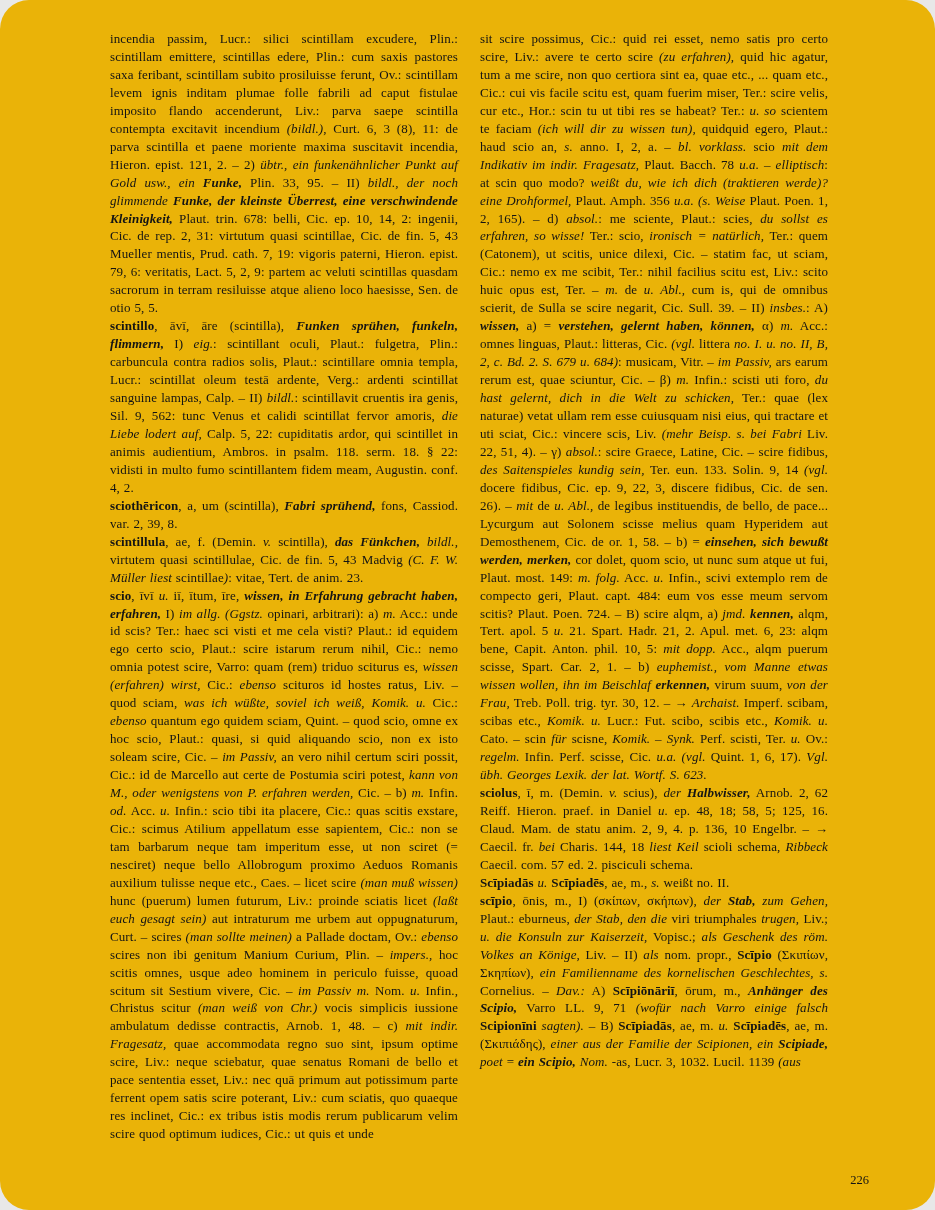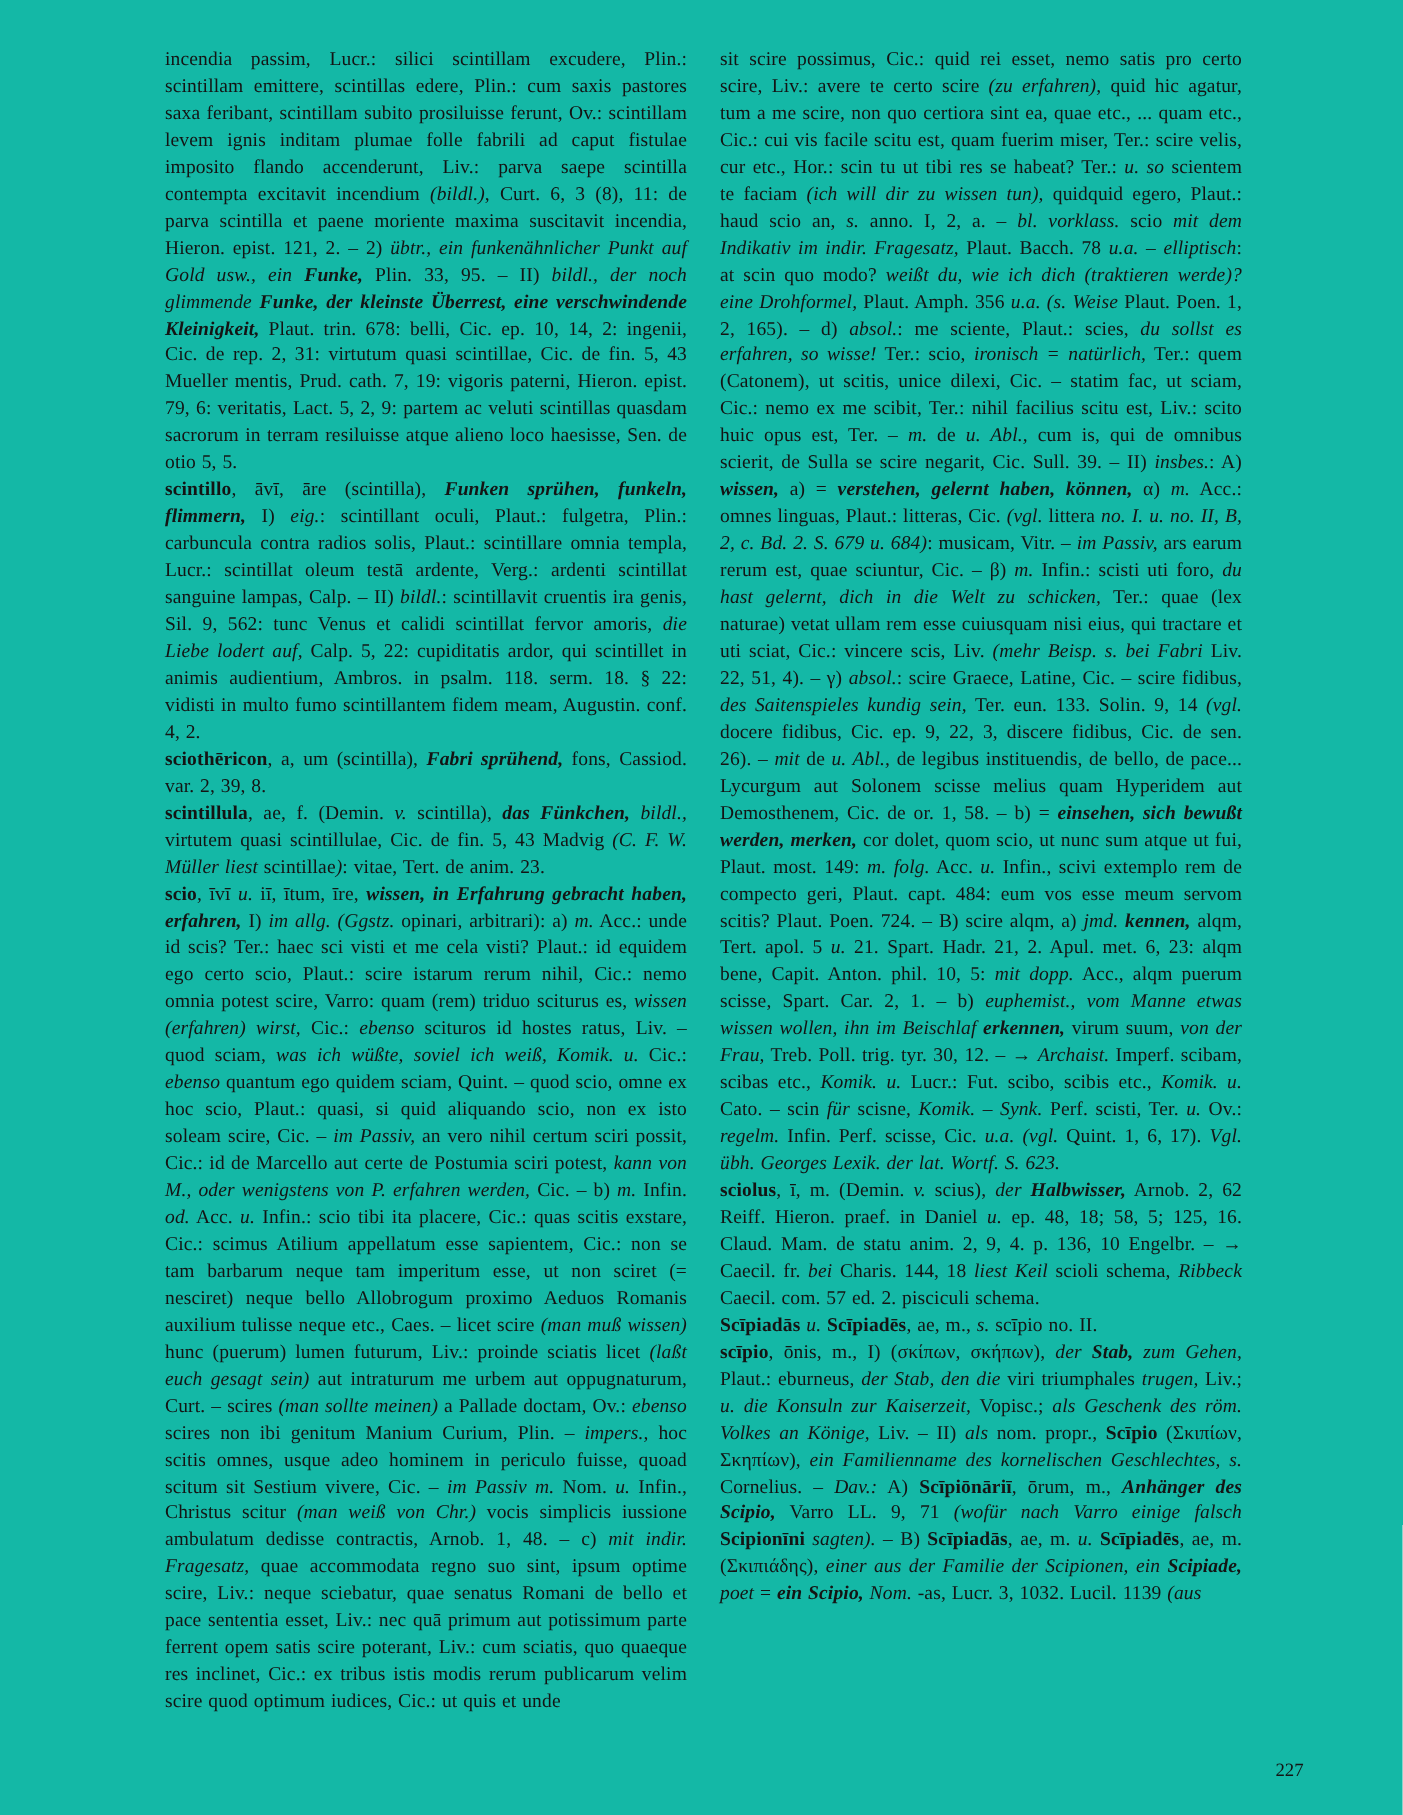--- a/index.html
+++ b/index.html
@@ -1,23 +1,24 @@
 <!DOCTYPE html>
 <html><head>
 <meta charset="utf-8">
 <style>
   html,body{margin:0;padding:0;background:#e8e8e8;}
   .page{
     position:relative;
     width:935px;height:1210px;
-    background:#14b8a6;
+    background:#eab308;
     margin:0 auto;
     font-family:"Liberation Serif","DejaVu Serif",serif;
     color:#141414;
     overflow:hidden;
+    border-radius:29px;
   }
   .text-body{
     position:absolute;
     top:30px;left:110px;
     width:718px;
     display:flex;
     gap:22px;
   }
   .col{width:348px;}
   p.entry{
@@ -48,18 +49,18 @@
     <div class="col">
         <p class="entry"><span>incendia passim, Lucr.: silici scintillam excudere, Plin.: scintillam emittere, scintillas edere, Plin.: cum saxis pastores saxa feribant, scintillam subito prosiluisse ferunt, Ov.: scintillam levem ignis inditam plumae folle fabrili ad caput fistulae imposito flando accenderunt, Liv.: parva saepe scintilla contempta excitavit incendium </span><span class="it">(bildl.)</span><span>, Curt. 6, 3 (8), 11: de parva scintilla et paene moriente maxima suscitavit incendia, Hieron. epist. 121, 2. – 2) </span><span class="it">übtr., ein funkenähnlicher Punkt auf Gold usw., ein </span><span class="bi">Funke,</span><span> Plin. 33, 95. – II) </span><span class="it">bildl., der noch glimmende </span><span class="bi">Funke, der kleinste Überrest, eine verschwindende Kleinigkeit,</span><span> Plaut. trin. 678: belli, Cic. ep. 10, 14, 2: ingenii, Cic. de rep. 2, 31: virtutum quasi scintillae, Cic. de fin. 5, 43 Mueller mentis, Prud. cath. 7, 19: vigoris paterni, Hieron. epist. 79, 6: veritatis, Lact. 5, 2, 9: partem ac veluti scintillas quasdam sacrorum in terram resiluisse atque alieno loco haesisse, Sen. de otio 5, 5.</span></p>
         <p class="entry"><span class="bd">scintillo</span><span>, āvī, āre (scintilla), </span><span class="bi">Funken sprühen, funkeln, flimmern,</span><span> I) </span><span class="it">eig.</span><span>: scintillant oculi, Plaut.: fulgetra, Plin.: carbuncula contra radios solis, Plaut.: scintillare omnia templa, Lucr.: scintillat oleum testā ardente, Verg.: ardenti scintillat sanguine lampas, Calp. – II) </span><span class="it">bildl.</span><span>: scintillavit cruentis ira genis, Sil. 9, 562: tunc Venus et calidi scintillat fervor amoris, </span><span class="it">die Liebe lodert auf,</span><span> Calp. 5, 22: cupiditatis ardor, qui scintillet in animis audientium, Ambros. in psalm. 118. serm. 18. § 22: vidisti in multo fumo scintillantem fidem meam, Augustin. conf. 4, 2.</span></p>
         <p class="entry"><span class="bd">sciothēricon</span><span>, a, um (scintilla), </span><span class="bi">Fabri sprühend,</span><span> fons, Cassiod. var. 2, 39, 8.</span></p>
         <p class="entry"><span class="bd">scintillula</span><span>, ae, f. (Demin. </span><span class="it">v.</span><span> scintilla), </span><span class="bi">das Fünkchen,</span><span> </span><span class="it">bildl.,</span><span> virtutem quasi scintillulae, Cic. de fin. 5, 43 Madvig </span><span class="it">(C. F. W. Müller liest </span><span>scintillae</span><span class="it">)</span><span>: vitae, Tert. de anim. 23.</span></p>
         <p class="entry"><span class="bd">scio</span><span>, īvī </span><span class="it">u.</span><span> iī, ītum, īre, </span><span class="bi">wissen, in Erfahrung gebracht haben, erfahren,</span><span> I) </span><span class="it">im allg. (Ggstz.</span><span> opinari, arbitrari): a) </span><span class="it">m.</span><span> Acc.: unde id scis? Ter.: haec sci visti et me cela visti? Plaut.: id equidem ego certo scio, Plaut.: scire istarum rerum nihil, Cic.: nemo omnia potest scire, Varro: quam (rem) triduo sciturus es, </span><span class="it">wissen (erfahren) wirst,</span><span> Cic.: </span><span class="it">ebenso</span><span> scituros id hostes ratus, Liv. – quod sciam, </span><span class="it">was ich wüßte, soviel ich weiß, Komik. u.</span><span> Cic.: </span><span class="it">ebenso</span><span> quantum ego quidem sciam, Quint. – quod scio, omne ex hoc scio, Plaut.: quasi, si quid aliquando scio, non ex isto soleam scire, Cic. – </span><span class="it">im Passiv,</span><span> an vero nihil certum sciri possit, Cic.: id de Marcello aut certe de Postumia sciri potest, </span><span class="it">kann von M., oder wenigstens von P. erfahren werden,</span><span> Cic. – b) </span><span class="it">m.</span><span> Infin. </span><span class="it">od.</span><span> Acc. </span><span class="it">u.</span><span> Infin.: scio tibi ita placere, Cic.: quas scitis exstare, Cic.: scimus Atilium appellatum esse sapientem, Cic.: non se tam barbarum neque tam imperitum esse, ut non sciret (= nesciret) neque bello Allobrogum proximo Aeduos Romanis auxilium tulisse neque etc., Caes. – licet scire </span><span class="it">(man muß wissen)</span><span> hunc (puerum) lumen futurum, Liv.: proinde sciatis licet </span><span class="it">(laßt euch gesagt sein)</span><span> aut intraturum me urbem aut oppugnaturum, Curt. – scires </span><span class="it">(man sollte meinen)</span><span> a Pallade doctam, Ov.: </span><span class="it">ebenso</span><span> scires non ibi genitum Manium Curium, Plin. – </span><span class="it">impers.,</span><span> hoc scitis omnes, usque adeo hominem in periculo fuisse, quoad scitum sit Sestium vivere, Cic. – </span><span class="it">im Passiv m.</span><span> Nom. </span><span class="it">u.</span><span> Infin., Christus scitur </span><span class="it">(man weiß von Chr.)</span><span> vocis simplicis iussione ambulatum dedisse contractis, Arnob. 1, 48. – c) </span><span class="it">mit indir. Fragesatz,</span><span> quae accommodata regno suo sint, ipsum optime scire, Liv.: neque sciebatur, quae senatus Romani de bello et pace sententia esset, Liv.: nec quā primum aut potissimum parte ferrent opem satis scire poterant, Liv.: cum sciatis, quo quaeque res inclinet, Cic.: ex tribus istis modis rerum publicarum velim scire quod optimum iudices, Cic.: ut quis et unde</span></p>
       </div>
     <div class="col">
         <p class="entry"><span>sit scire possimus, Cic.: quid rei esset, nemo satis pro certo scire, Liv.: avere te certo scire </span><span class="it">(zu erfahren),</span><span> quid hic agatur, tum a me scire, non quo certiora sint ea, quae etc., ... quam etc., Cic.: cui vis facile scitu est, quam fuerim miser, Ter.: scire velis, cur etc., Hor.: scin tu ut tibi res se habeat? Ter.: </span><span class="it">u. so</span><span> scientem te faciam </span><span class="it">(ich will dir zu wissen tun),</span><span> quidquid egero, Plaut.: haud scio an, </span><span class="it">s.</span><span> anno. I, 2, a. – </span><span class="it">bl. vorklass.</span><span> scio </span><span class="it">mit dem Indikativ im indir. Fragesatz,</span><span> Plaut. Bacch. 78 </span><span class="it">u.a.</span><span> – </span><span class="it">elliptisch</span><span>: at scin quo modo? </span><span class="it">weißt du, wie ich dich (traktieren werde)? eine Drohformel,</span><span> Plaut. Amph. 356 </span><span class="it">u.a. (s. Weise</span><span> Plaut. Poen. 1, 2, 165). – d) </span><span class="it">absol.</span><span>: me sciente, Plaut.: scies, </span><span class="it">du sollst es erfahren, so wisse!</span><span> Ter.: scio, </span><span class="it">ironisch = natürlich,</span><span> Ter.: quem (Catonem), ut scitis, unice dilexi, Cic. – statim fac, ut sciam, Cic.: nemo ex me scibit, Ter.: nihil facilius scitu est, Liv.: scito huic opus est, Ter. – </span><span class="it">m.</span><span> de </span><span class="it">u. Abl.,</span><span> cum is, qui de omnibus scierit, de Sulla se scire negarit, Cic. Sull. 39. – II) </span><span class="it">insbes.</span><span>: A) </span><span class="bi">wissen,</span><span> a) = </span><span class="bi">verstehen, gelernt haben, können,</span><span> α) </span><span class="it">m.</span><span> Acc.: omnes linguas, Plaut.: litteras, Cic. </span><span class="it">(vgl.</span><span> littera </span><span class="it">no. I. u. no. II, B, 2, c. Bd. 2. S. 679 u. 684)</span><span>: musicam, Vitr. – </span><span class="it">im Passiv,</span><span> ars earum rerum est, quae sciuntur, Cic. – β) </span><span class="it">m.</span><span> Infin.: scisti uti foro, </span><span class="it">du hast gelernt, dich in die Welt zu schicken,</span><span> Ter.: quae (lex naturae) vetat ullam rem esse cuiusquam nisi eius, qui tractare et uti sciat, Cic.: vincere scis, Liv. </span><span class="it">(mehr Beisp. s. bei Fabri</span><span> Liv. 22, 51, 4). – γ) </span><span class="it">absol.</span><span>: scire Graece, Latine, Cic. – scire fidibus, </span><span class="it">des Saitenspieles kundig sein,</span><span> Ter. eun. 133. Solin. 9, 14 </span><span class="it">(vgl.</span><span> docere fidibus, Cic. ep. 9, 22, 3, discere fidibus, Cic. de sen. 26). – </span><span class="it">mit</span><span> de </span><span class="it">u. Abl.,</span><span> de legibus instituendis, de bello, de pace... Lycurgum aut Solonem scisse melius quam Hyperidem aut Demosthenem, Cic. de or. 1, 58. – b) = </span><span class="bi">einsehen, sich bewußt werden, merken,</span><span> cor dolet, quom scio, ut nunc sum atque ut fui, Plaut. most. 149: </span><span class="it">m. folg.</span><span> Acc. </span><span class="it">u.</span><span> Infin., scivi extemplo rem de compecto geri, Plaut. capt. 484: eum vos esse meum servom scitis? Plaut. Poen. 724. – B) scire alqm, a) </span><span class="it">jmd. </span><span class="bi">kennen,</span><span> alqm, Tert. apol. 5 </span><span class="it">u.</span><span> 21. Spart. Hadr. 21, 2. Apul. met. 6, 23: alqm bene, Capit. Anton. phil. 10, 5: </span><span class="it">mit dopp.</span><span> Acc., alqm puerum scisse, Spart. Car. 2, 1. – b) </span><span class="it">euphemist., vom Manne etwas wissen wollen, ihn im Beischlaf </span><span class="bi">erkennen,</span><span> virum suum, </span><span class="it">von der Frau,</span><span> Treb. Poll. trig. tyr. 30, 12. – → </span><span class="it">Archaist.</span><span> Imperf. scibam, scibas etc., </span><span class="it">Komik. u.</span><span> Lucr.: Fut. scibo, scibis etc., </span><span class="it">Komik. u.</span><span> Cato. – scin </span><span class="it">für</span><span> scisne, </span><span class="it">Komik.</span><span> – </span><span class="it">Synk.</span><span> Perf. scisti, Ter. </span><span class="it">u.</span><span> Ov.: </span><span class="it">regelm.</span><span> Infin. Perf. scisse, Cic. </span><span class="it">u.a. (vgl.</span><span> Quint. 1, 6, 17). </span><span class="it">Vgl. übh. Georges Lexik. der lat. Wortf. S. 623.</span></p>
         <p class="entry"><span class="bd">sciolus</span><span>, ī, m. (Demin. </span><span class="it">v.</span><span> scius), </span><span class="it">der </span><span class="bi">Halbwisser,</span><span> Arnob. 2, 62 Reiff. Hieron. praef. in Daniel </span><span class="it">u.</span><span> ep. 48, 18; 58, 5; 125, 16. Claud. Mam. de statu anim. 2, 9, 4. p. 136, 10 Engelbr. – → Caecil. fr. </span><span class="it">bei</span><span> Charis. 144, 18 </span><span class="it">liest Keil</span><span> scioli schema, </span><span class="it">Ribbeck</span><span> Caecil. com. 57 ed. 2. pisciculi schema.</span></p>
-        <p class="entry"><span class="bd">Scīpiadās</span><span> </span><span class="it">u.</span><span> </span><span class="bd">Scīpiadēs</span><span>, ae, m., </span><span class="it">s.</span><span> scīpio no. II.</span></p>
+        <p class="entry"><span class="bd">Scīpiadās</span><span> </span><span class="it">u.</span><span> </span><span class="bd">Scīpiadēs</span><span>, ae, m., </span><span class="it">s.</span><span> weißt no. II.</span></p>
         <p class="entry"><span class="bd">scīpio</span><span>, ōnis, m., I) (σκίπων, σκήπων), </span><span class="it">der </span><span class="bi">Stab,</span><span class="it"> zum Gehen,</span><span> Plaut.: eburneus, </span><span class="it">der Stab, den die</span><span> viri triumphales </span><span class="it">trugen,</span><span> Liv.; </span><span class="it">u. die Konsuln zur Kaiserzeit,</span><span> Vopisc.; </span><span class="it">als Geschenk des röm. Volkes an Könige,</span><span> Liv. – II) </span><span class="it">als</span><span> nom. propr., </span><span class="bd">Scīpio</span><span> (Σκιπίων, Σκηπίων), </span><span class="it">ein Familienname des kornelischen Geschlechtes, s.</span><span> Cornelius. – </span><span class="it">Dav.:</span><span> A) </span><span class="bd">Scīpiōnāriī</span><span>, ōrum, m., </span><span class="bi">Anhänger des Scipio,</span><span> Varro LL. 9, 71 </span><span class="it">(wofür nach Varro einige falsch </span><span class="bd">Scipionīni</span><span class="it"> sagten).</span><span> – B) </span><span class="bd">Scīpiadās</span><span>, ae, m. </span><span class="it">u.</span><span> </span><span class="bd">Scīpiadēs</span><span>, ae, m. (Σκιπιάδης), </span><span class="it">einer aus der Familie der Scipionen, ein </span><span class="bi">Scipiade,</span><span> </span><span class="it">poet</span><span> = </span><span class="bi">ein Scipio,</span><span> </span><span class="it">Nom.</span><span> -as, Lucr. 3, 1032. Lucil. 1139 </span><span class="it">(aus</span></p>
       </div>
   </div>
-  <div class="page-number">227</div>
+  <div class="page-number">226</div>
 </div>
 
 </body></html>

